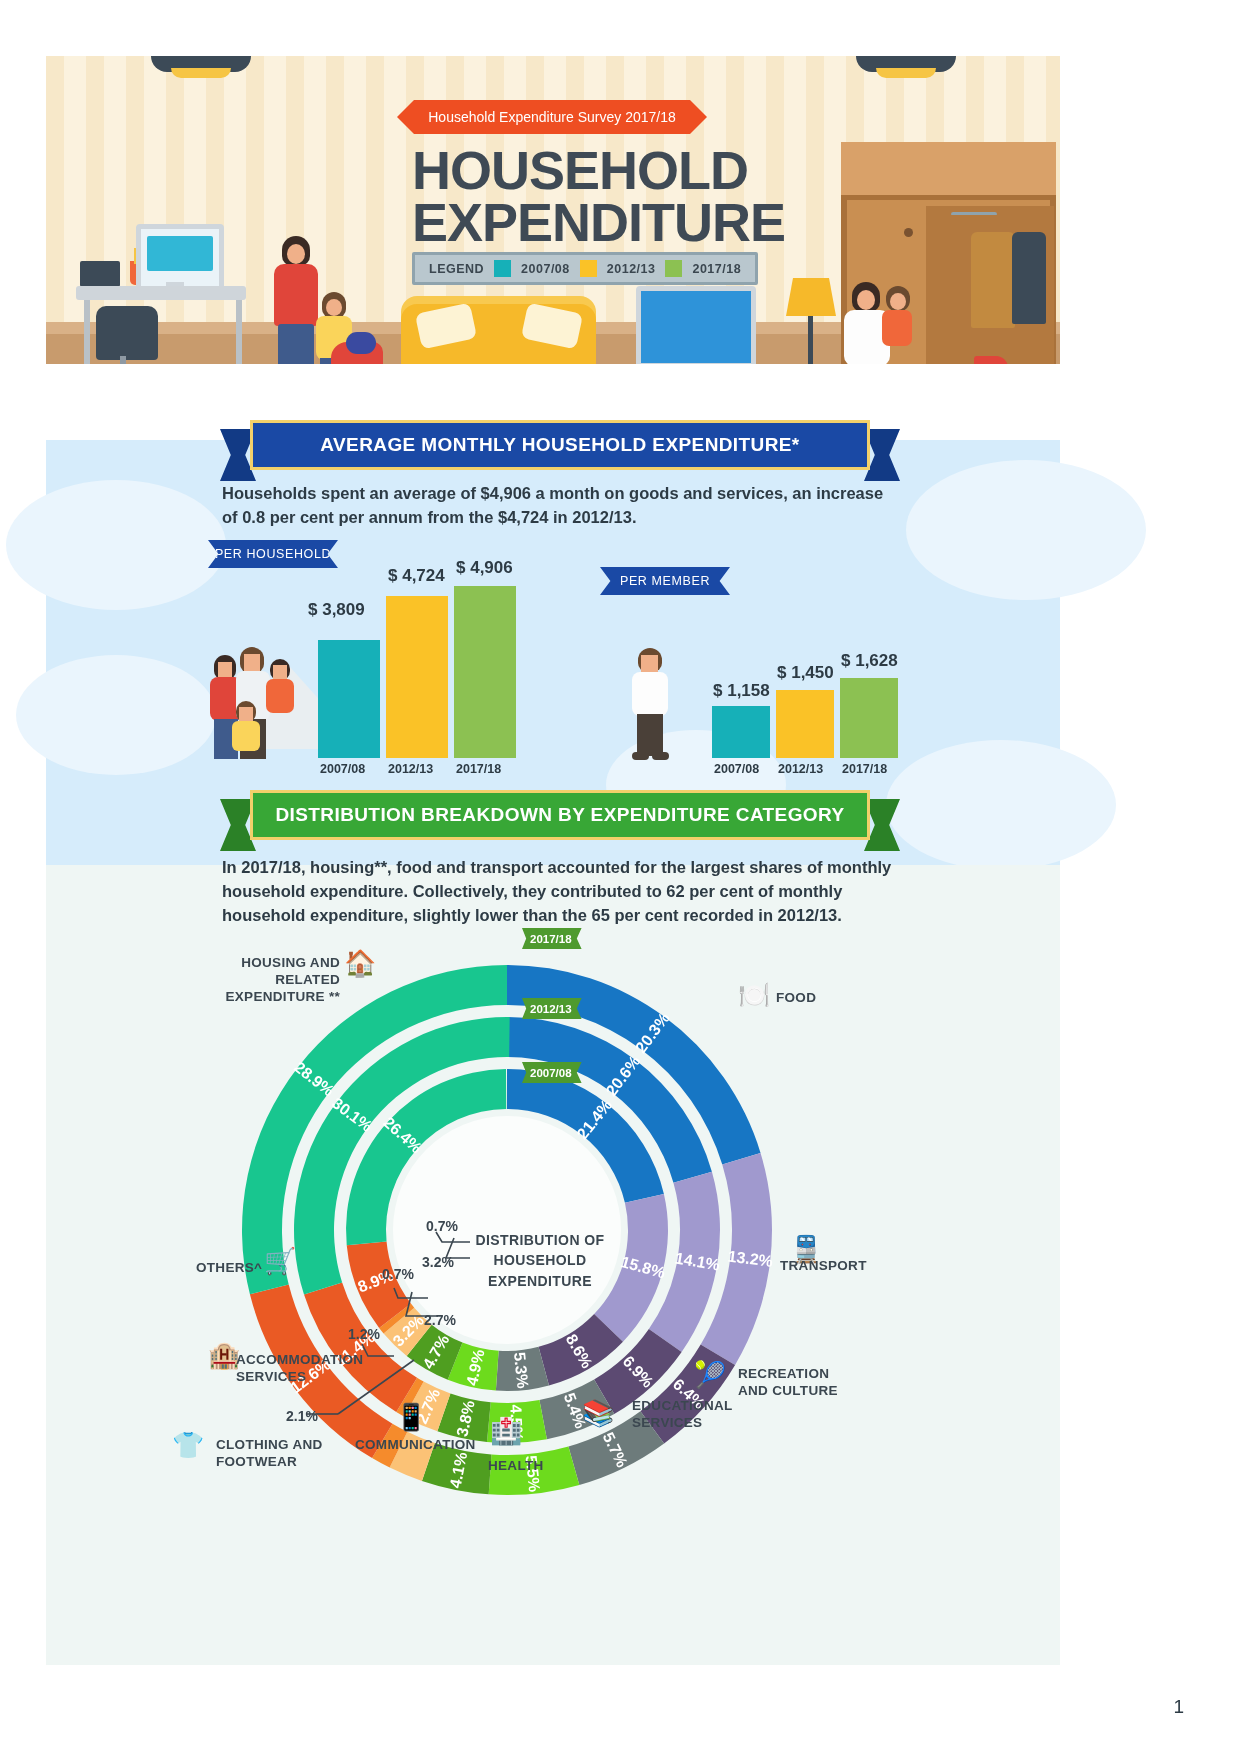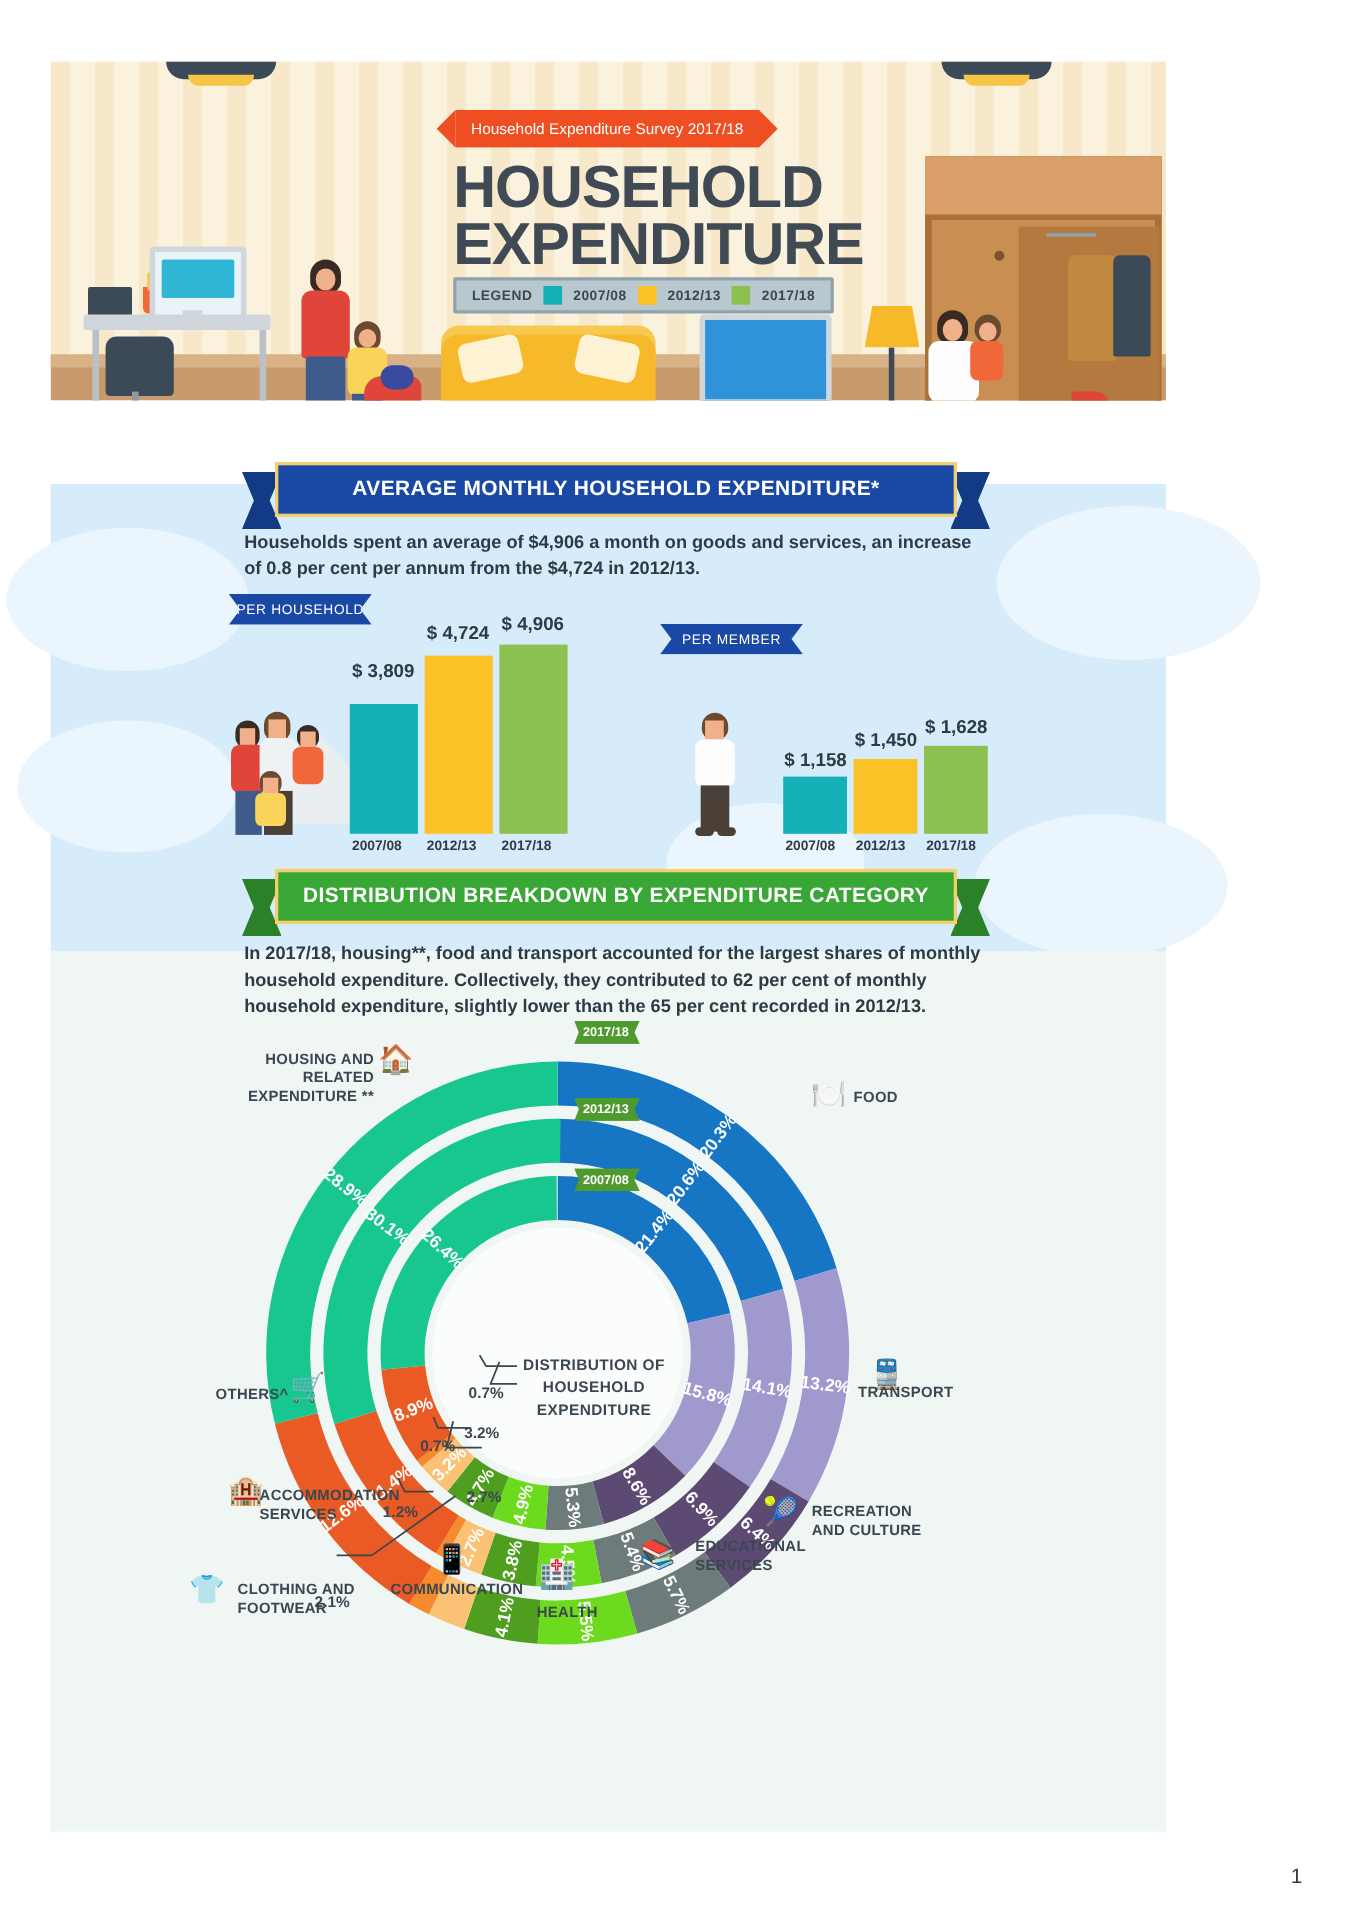--- a/index.html
+++ b/index.html
@@ -77,21 +77,21 @@
        display:flex;align-items:center;justify-content:center;background:#1a49a5;
        clip-path:polygon(0 0,100% 0,92% 50%,100% 100%,0 100%,8% 50%);}
 
   .bar{position:absolute;}
   .barval{position:absolute;font-size:17px;font-weight:bold;color:#2d3b45;white-space:nowrap;}
   .baryr{position:absolute;font-size:12.5px;font-weight:bold;color:#2d3b45;white-space:nowrap;}
 
   
   .donutsec{position:absolute;left:46px;top:865px;width:1014px;height:800px;background:#eff6f4;}
   .lbl-cat{position:absolute;font-size:13.5px;font-weight:bold;color:#3b4750;letter-spacing:.3px;line-height:1.25;}
-  .pct-out{position:absolute;font-size:14px;font-weight:bold;color:#3b4750;margin-top:40px;}
+  .pct-out{position:absolute;font-size:14px;font-weight:bold;color:#3b4750;}
   .yrtag{position:absolute;height:21px;padding:0 10px 0 8px;background:#4e9a2e;color:#fff;font-size:11.5px;
          font-weight:bold;display:flex;align-items:center;
          clip-path:polygon(0 0,100% 0,92% 50%,100% 100%,0 100%,7% 50%);}
   .center-title{position:absolute;text-align:center;font-size:14px;font-weight:bold;color:#3b4750;line-height:1.45;letter-spacing:.4px;}
 
   .icon-em{position:absolute;font-size:26px;line-height:1;}
   .pageno{position:absolute;right:56px;bottom:36px;font-size:19px;color:#2d3b45;}
 
   .legendbox{position:absolute;display:flex;align-items:center;gap:10px;background:#b9c7ce;
              border:3px solid #8fa3ad;padding:5px 14px;border-radius:2px;}
@@ -235,21 +235,21 @@
     <div style="position:absolute;left:63px;top:20px;width:14px;height:15px;background:#f0b089;"></div>
     <div style="position:absolute;left:56px;top:34px;width:28px;height:34px;background:#f0673a;border-radius:7px;"></div>
     <div style="position:absolute;left:26px;top:56px;width:20px;height:22px;background:#6b4a2f;border-radius:10px;"></div>
     <div style="position:absolute;left:29px;top:62px;width:14px;height:15px;background:#f0b089;"></div>
     <div style="position:absolute;left:22px;top:76px;width:28px;height:30px;background:#fad45a;border-radius:6px;"></div>
   </div>
 
   <div class="bar" style="left:318px;top:640px;width:62px;height:118px;background:#16b0b8;"></div>
   <div class="bar" style="left:386px;top:596px;width:62px;height:162px;background:#fac227;"></div>
   <div class="bar" style="left:454px;top:586px;width:62px;height:172px;background:#8cc152;"></div>
-  <div class="barval" style="left:320px;top:600px;">$ 3,809</div>
+  <div class="barval" style="left:308px;top:600px;">$ 3,809</div>
   <div class="barval" style="left:388px;top:566px;">$ 4,724</div>
   <div class="barval" style="left:456px;top:558px;">$ 4,906</div>
   <div class="baryr" style="left:320px;top:762px;">2007/08</div>
   <div class="baryr" style="left:388px;top:762px;">2012/13</div>
   <div class="baryr" style="left:456px;top:762px;">2017/18</div>
 
   <div class="tag" style="left:600px;top:540px;width:130px;margin-top:27px;">
     <span>PER MEMBER</span>
   </div>
 

